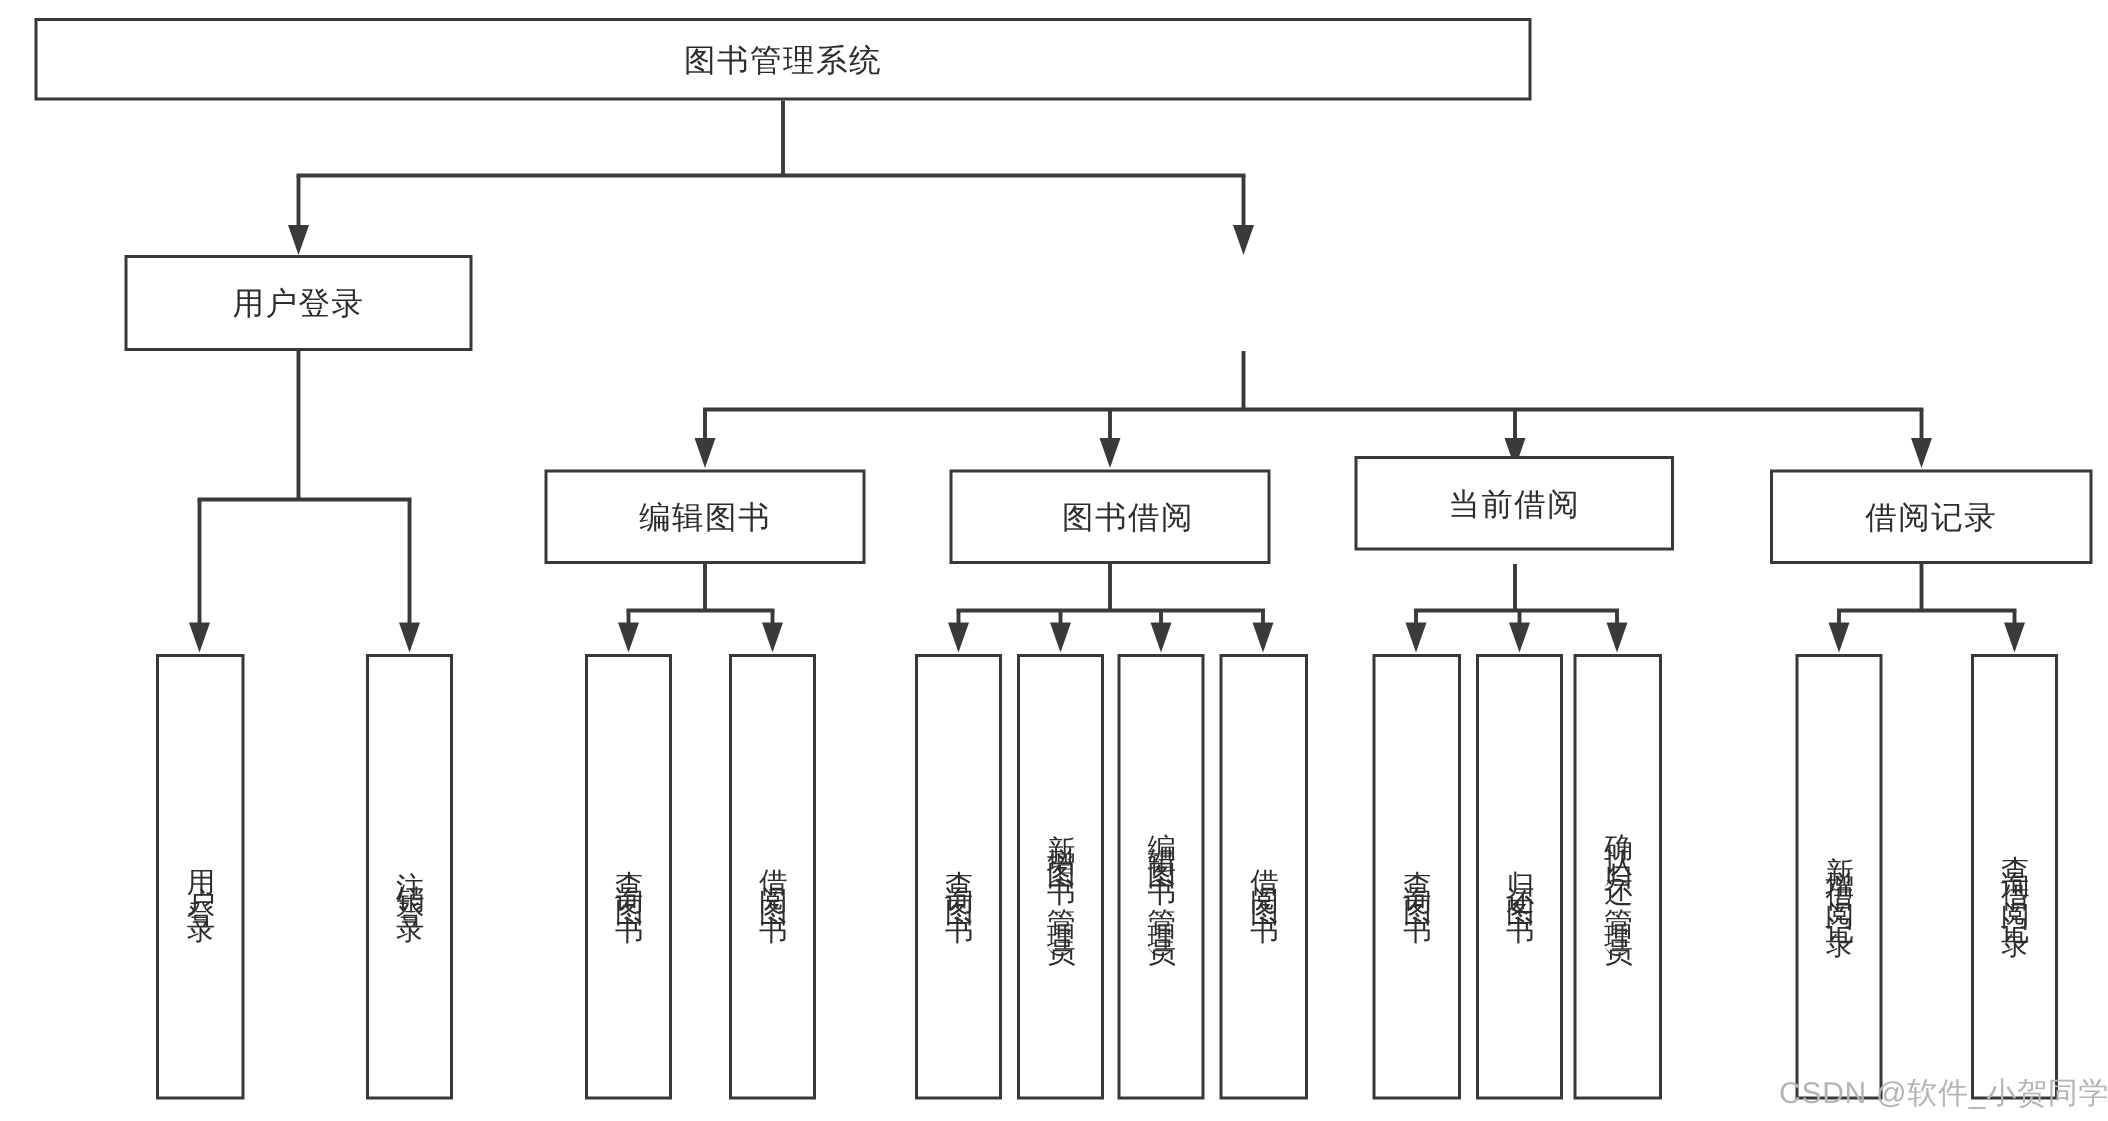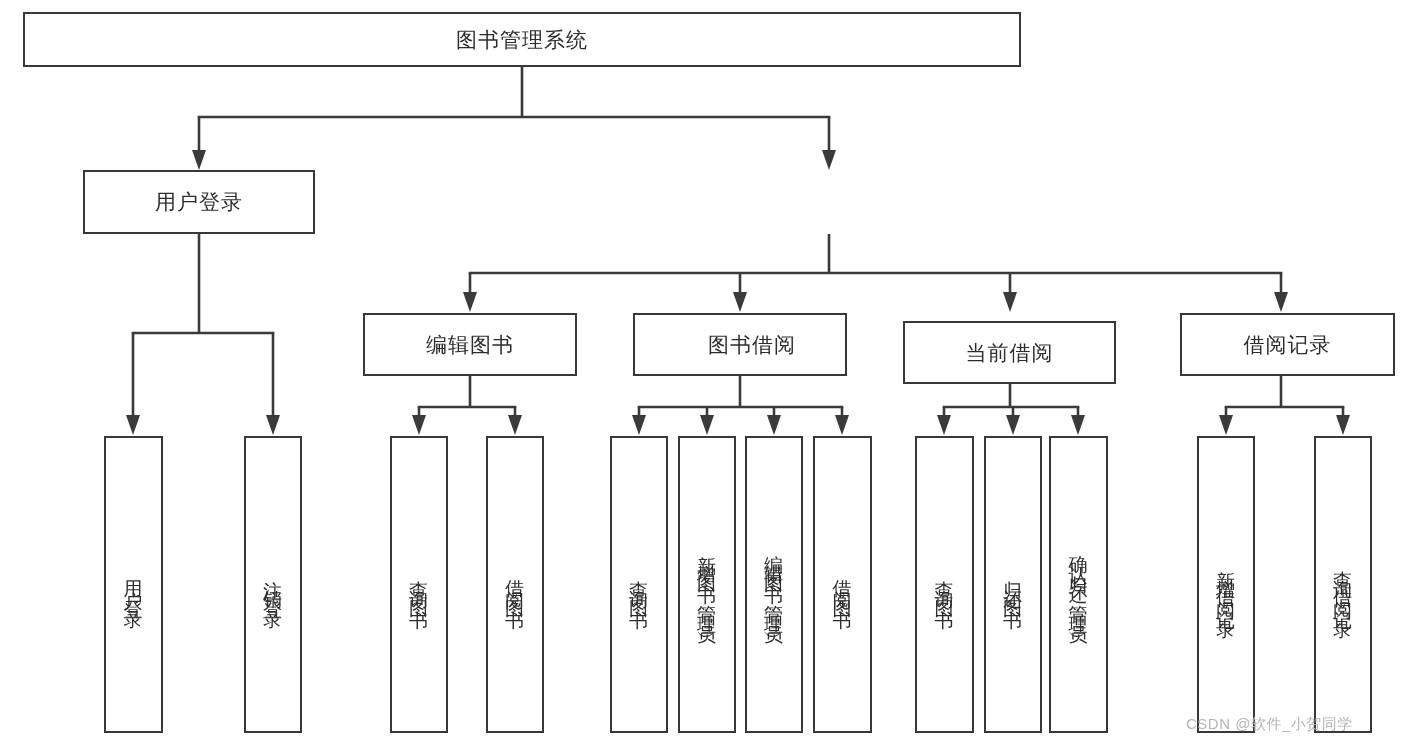--- a/index.html
+++ b/index.html
@@ -34,21 +34,21 @@
   .vbox .vtext{
     writing-mode:vertical-rl;
     text-orientation:mixed;
     font-size:19px;color:#2d2d2d;
     letter-spacing:10px;
     line-height:1;
   }
   .watermark{
     position:absolute;
     left:1186px;top:715px;
-    font-size:15px;color:#b5b5b5;
+    font-size:20px;color:#b5b5b5;
     letter-spacing:0.5px;
     white-space:nowrap;
   }
 </style>
 </head>
 <body>
 
 <div class="canvas">
 
   <svg class="connectors" viewBox="0 0 1405 747">
@@ -134,21 +134,21 @@
   <div class="hbox" style="left:83px;top:170px;width:232px;height:64px;">
     <span>用户登录</span>
   </div>
 
   <div class="hbox" style="left:363px;top:313px;width:214px;height:63px;">
     <span>编辑图书</span>
   </div>
   <div class="hbox" style="left:633px;top:313px;width:214px;height:63px;padding-left:24px;">
     <span>图书借阅</span>
   </div>
-  <div class="hbox" style="left:903px;top:321px;width:213px;height:63px;">
+  <div class="hbox" style="left:903px;top:304px;width:213px;height:63px;">
     <span>当前借阅</span>
   </div>
   <div class="hbox" style="left:1180px;top:313px;width:215px;height:63px;">
     <span>借阅记录</span>
   </div>
 
   <div class="vbox" style="left:104px;width:59px;">
     <span class="vtext">用户登录</span>
   </div>
   <div class="vbox" style="left:244px;width:58px;">

